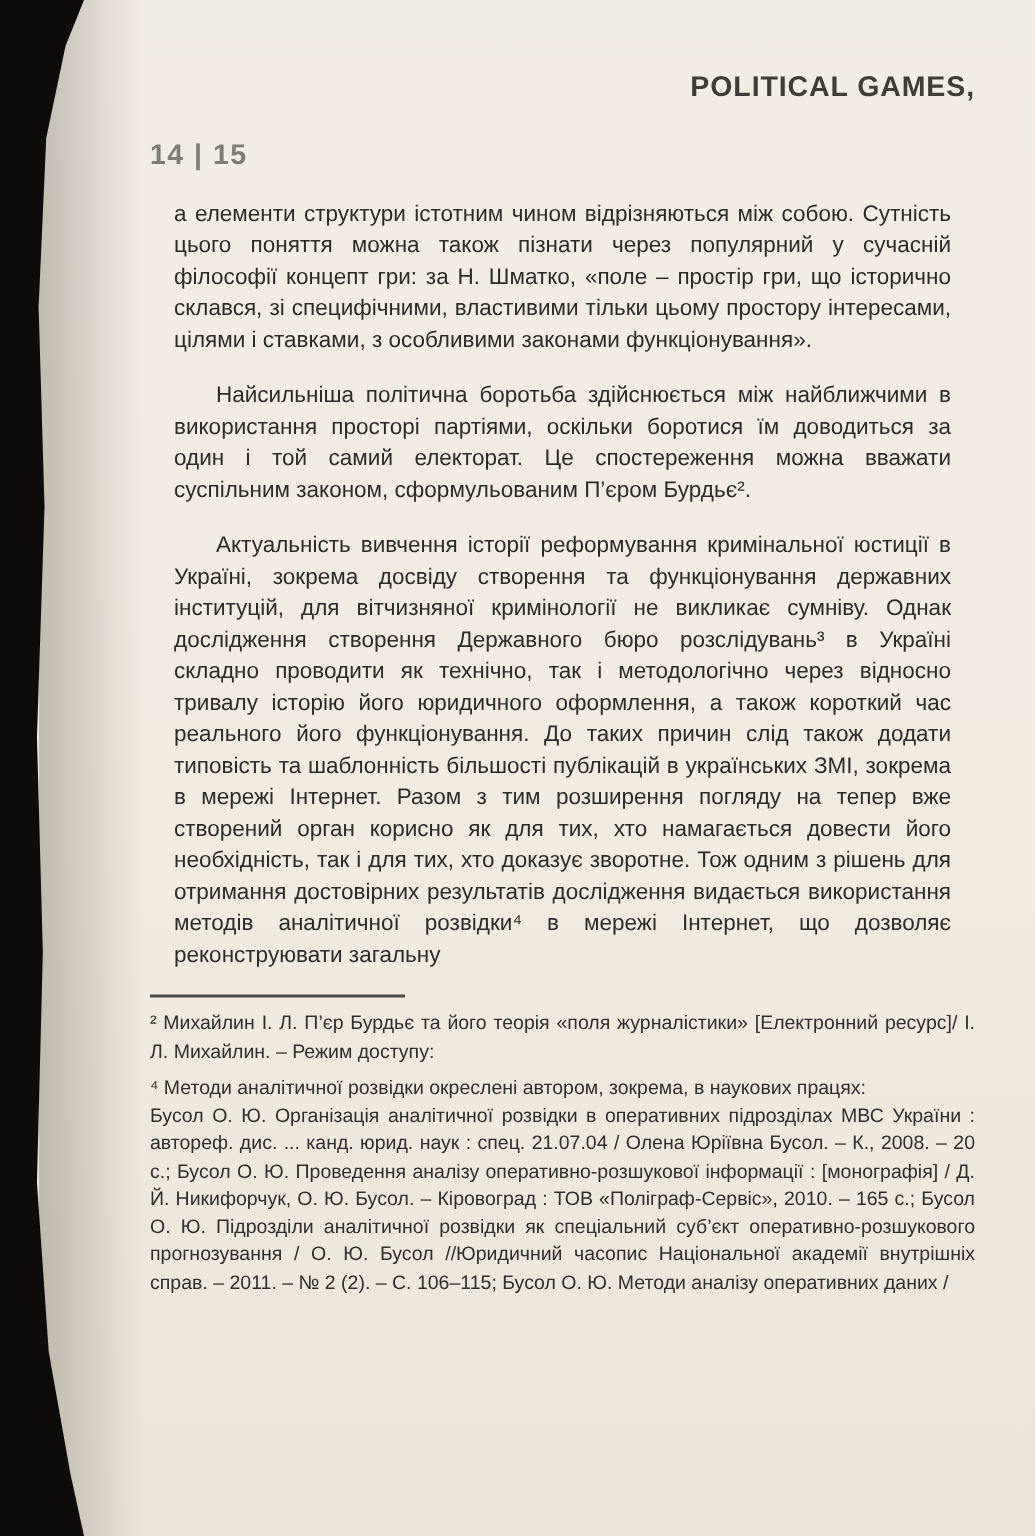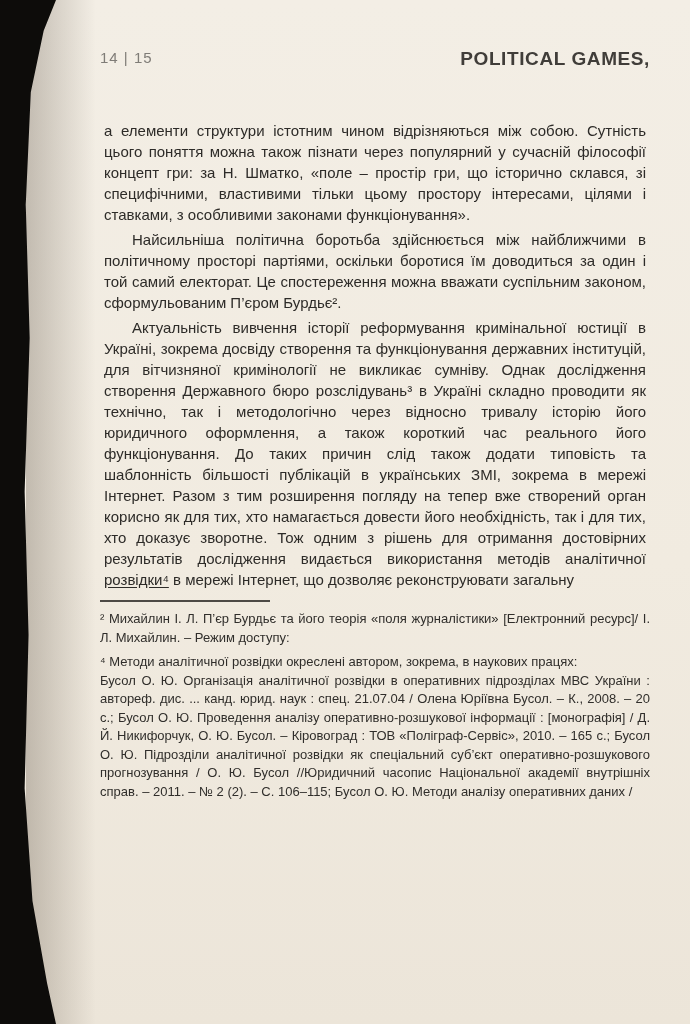--- a/index.html
+++ b/index.html
@@ -23,38 +23,38 @@
     position:absolute; left:0; top:0; width:56px; height:100%;
     background:#0d0c0a;
     clip-path:polygon(0 0, 100% 0, 78% 3%, 55% 9%, 46% 20%, 53% 33%,
                       44% 48%, 51% 62%, 44% 77%, 58% 88%, 84% 96%, 100% 100%, 0 100%);
   }
   .header {
     position:absolute; left:100px; right:40px; top:48px;
     display:flex; justify-content:space-between; align-items:flex-start;
   }
   .pagenum {
-    font-size:15px; font-weight:normal; color:#7f7c77; letter-spacing:1px;
-    padding-top:1px; white-space:nowrap;
+    font-size:19px; font-weight:bold; color:#7f7c77; letter-spacing:1px;
+    padding-top:1px; white-space:nowrap;margin-top:44px;
   }
   .titles { text-align:right; }
   .running-title {
     font-size:19px; font-weight:bold; color:#403d39; letter-spacing:0.6px;
   }
   .running-subtitle {
     margin-top:3px; font-size:13px; font-weight:bold; color:#a9a296;
     letter-spacing:0.4px;
   }
   .content {
     position:absolute; left:100px; right:40px; top:116px;
     color:#2d2b28; font-size:15px; line-height:21px; text-align:justify;
   }
-  .content p { margin:4px; }
+  .content p { margin:16px; }
   .content p.indent { text-indent:28px; }
-  .ul { text-decoration:underline; text-underline-offset:2px; }
+  .ul { text-underline-offset:2px; }
   .fnsep {
     width:170px; height:0; border-top:2px solid #4d4a45;
     margin:10px 0 8px 0;
   }
   .footnotes { font-size:13px; line-height:18.5px; color:#302e2b; }
   .footnotes p.fn { margin:0 0 6px 0; }
   .url { word-break:break-all; }
 </style>
 </head>
 <body>
@@ -64,21 +64,21 @@
 
   <div class="header">
     <div class="pagenum">14 | 15</div>
     <div class="titles">
       <div class="running-title">POLITICAL GAMES,</div>
     </div>
   </div>
 
   <div class="content">
     <p>а елементи структури істотним чином відрізняються між собою. Сутність цього поняття можна також пізнати через популярний у сучасній філософії концепт гри: за Н. Шматко, «поле – простір гри, що історично склався, зі специфічними, властивими тільки цьому простору інтересами, цілями і ставками, з особливими законами функціонування».</p>
-    <p class="indent">Найсильніша політична боротьба здійснюється між найближчими в політичному просторі партіями, оскільки боротися їм доводиться за один і той самий електорат. Це спостереження можна вважати суспільним законом, сформульованим П’єром Бурдьє².</p>
+    <p class="indent">Найсильніша політична боротьба здійснюється між найближчими в використання просторі партіями, оскільки боротися їм доводиться за один і той самий електорат. Це спостереження можна вважати суспільним законом, сформульованим П’єром Бурдьє².</p>
     <p class="indent"><span>Актуальність вивчення історії реформування кримінальної юстиції в Україні, зокрема досвіду створення та функціонування державних інституцій, для вітчизняної кримінології не викликає сумніву. Однак дослідження створення Державного бюро розслідувань³ в Україні складно проводити як технічно, так і методологічно через відносно тривалу історію його юридичного оформлення, а також короткий час реального його функціонування. До таких причин слід також додати типовість та шаблонність більшості публікацій в українських ЗМІ, зокрема в мережі Інтернет. Разом з тим розширення погляду на тепер вже створений орган корисно як для тих, хто намагається довести його необхідність, так і для тих, хто доказує зворотне. Тож одним з рішень для отримання достовірних результатів дослідження видається використання методів аналітичної </span><span class="ul">розвідки⁴</span><span> в мережі Інтернет, що дозволяє реконструювати загальну</span></p>
 
     <div class="fnsep"></div>
 
     <div class="footnotes">
       <p class="fn"><span>² Михайлин І. Л. П’єр Бурдьє та його теорія «поля журналістики» [Електронний ресурс]/ І. Л. Михайлин. – Режим доступу:</span><br></p>
       <p class="fn"><span>⁴ Методи аналітичної розвідки окреслені автором, зокрема, в наукових працях:</span><br><span>Бусол О. Ю. Організація аналітичної розвідки в оперативних підрозділах МВС України : автореф. дис. ... канд. юрид. наук : спец. 21.07.04 / Олена Юріївна Бусол. – К., 2008. – 20 с.; Бусол О. Ю. Проведення аналізу оперативно-розшукової інформації : [монографія] / Д. Й. Никифорчук, О. Ю. Бусол. – Кіровоград : ТОВ «Поліграф-Сервіс», 2010. – 165 с.; Бусол О. Ю. Підрозділи аналітичної розвідки як спеціальний суб’єкт оперативно-розшукового прогнозування / О. Ю. Бусол //Юридичний часопис Національної академії внутрішніх справ. – 2011. – № 2 (2). – С. 106–115; Бусол О. Ю. Методи аналізу оперативних даних /</span></p>
     </div>
   </div>
 </div>

